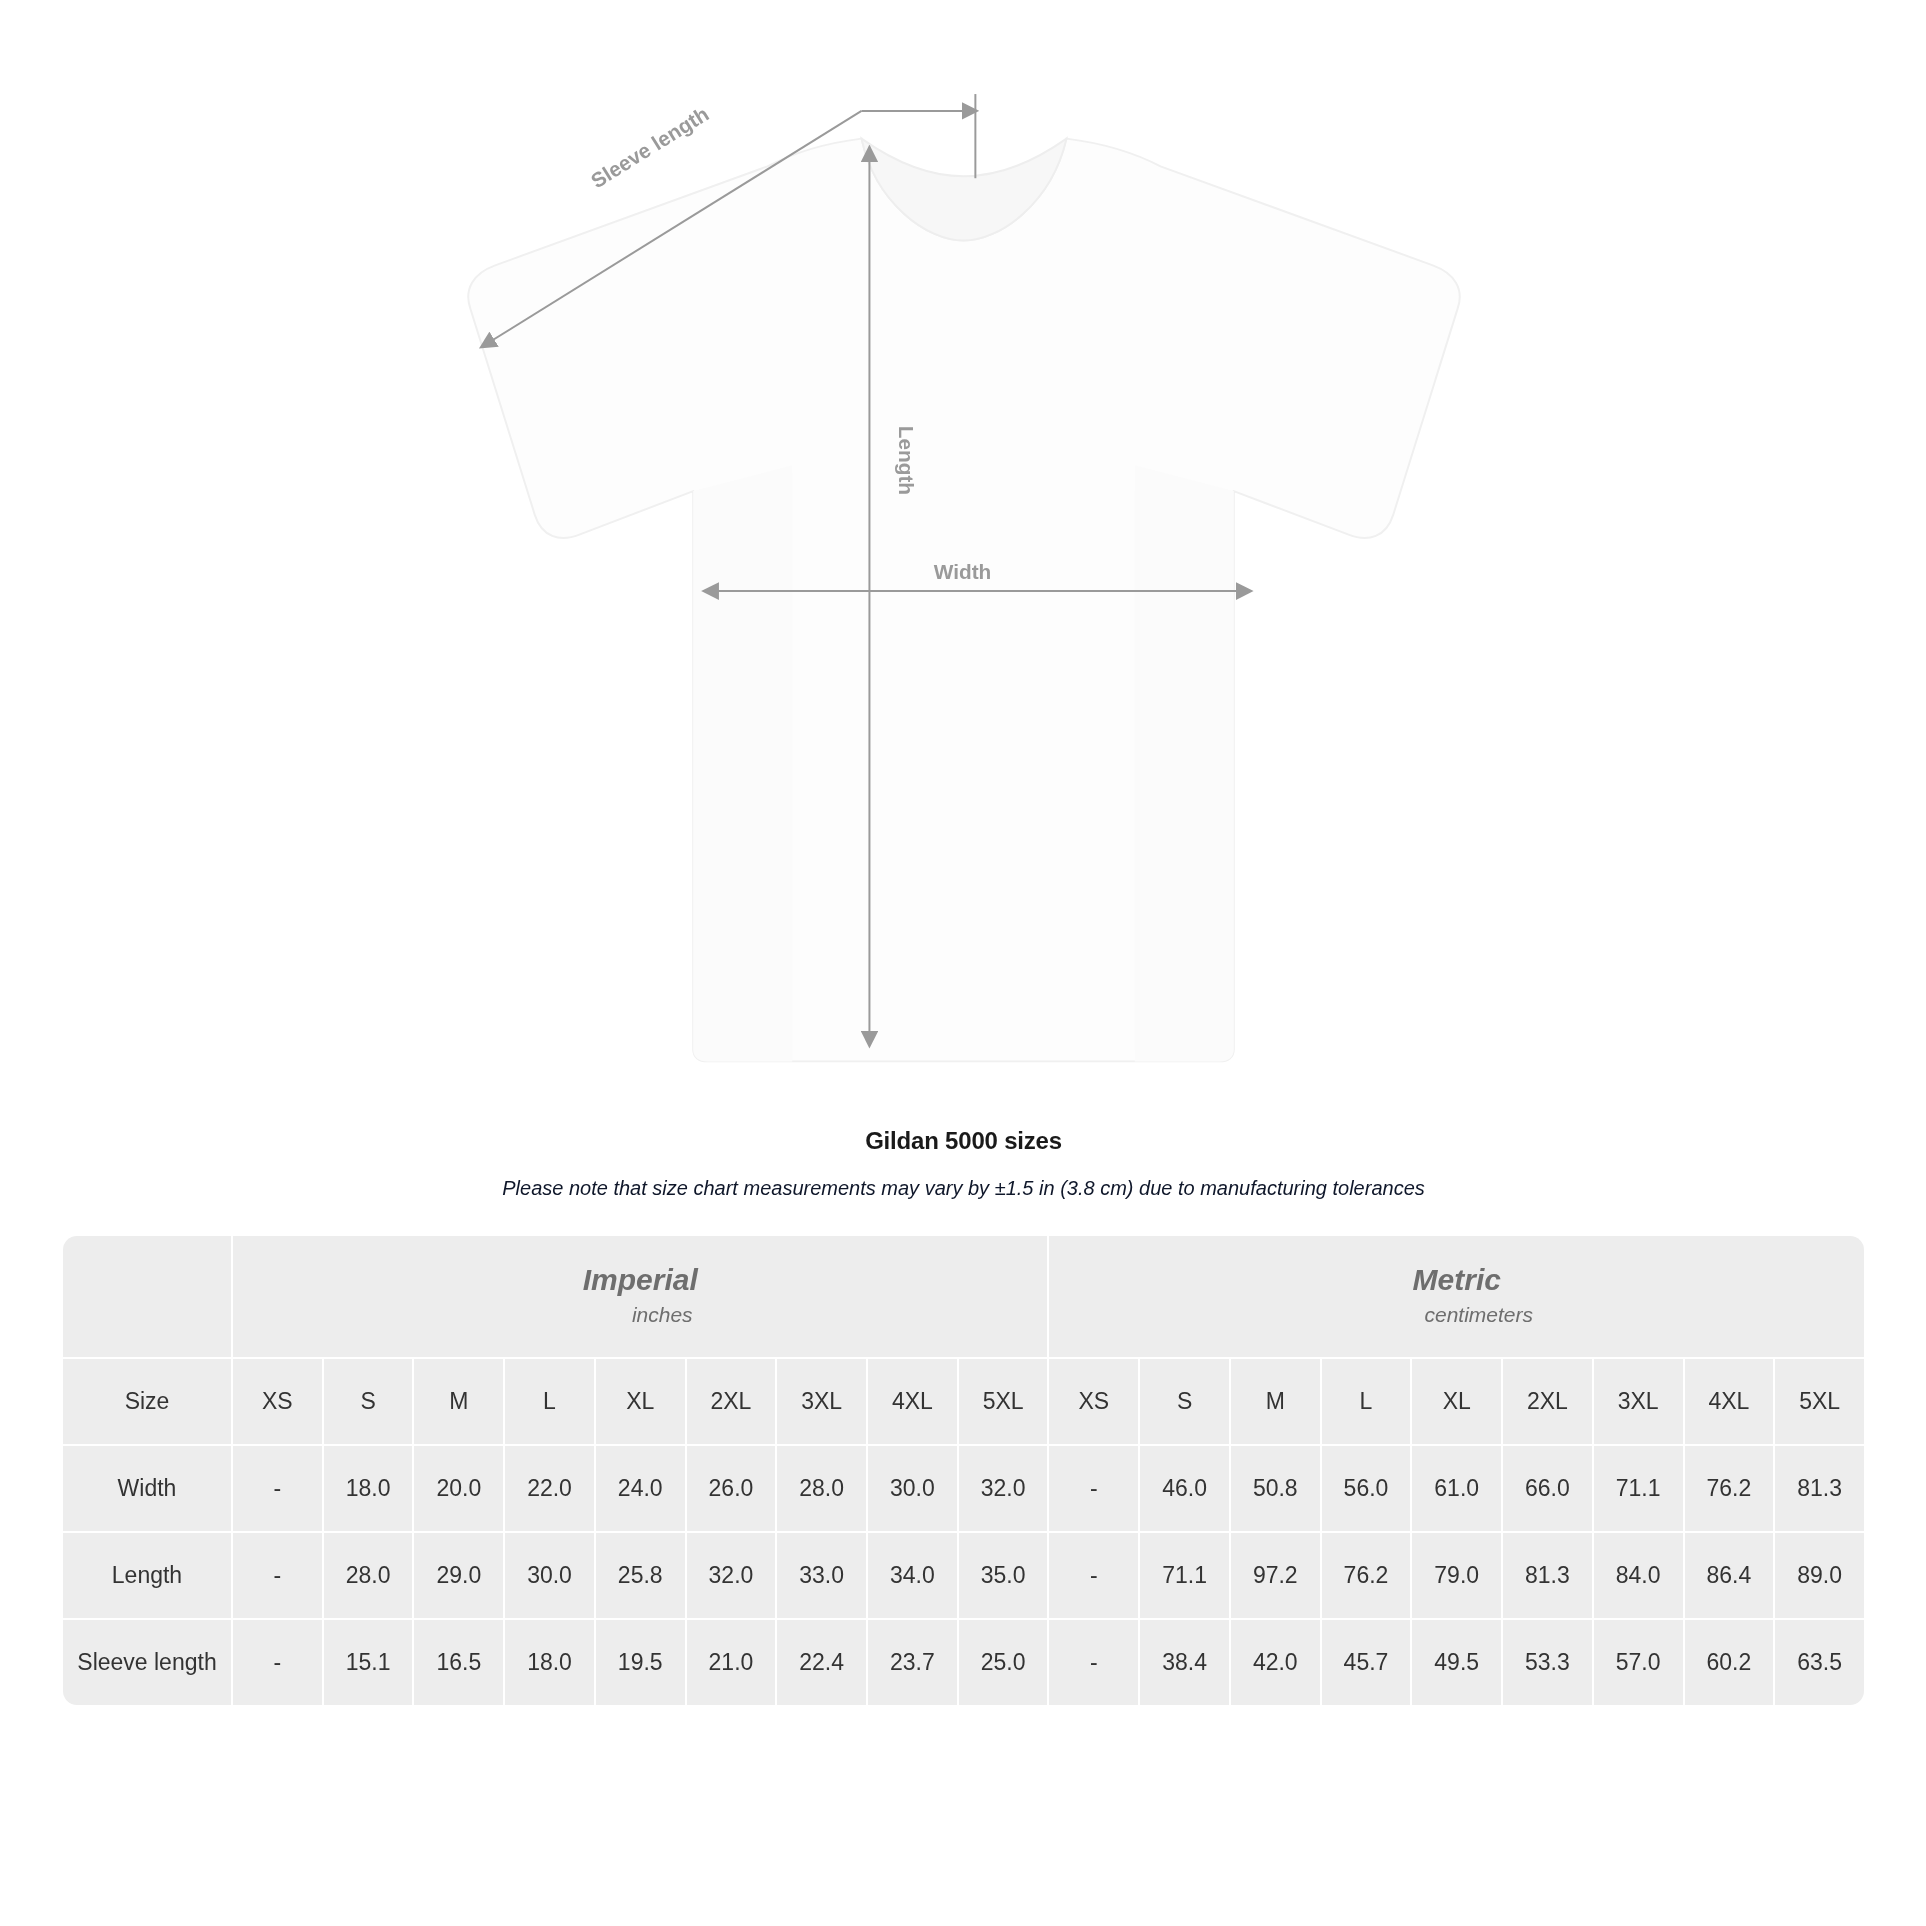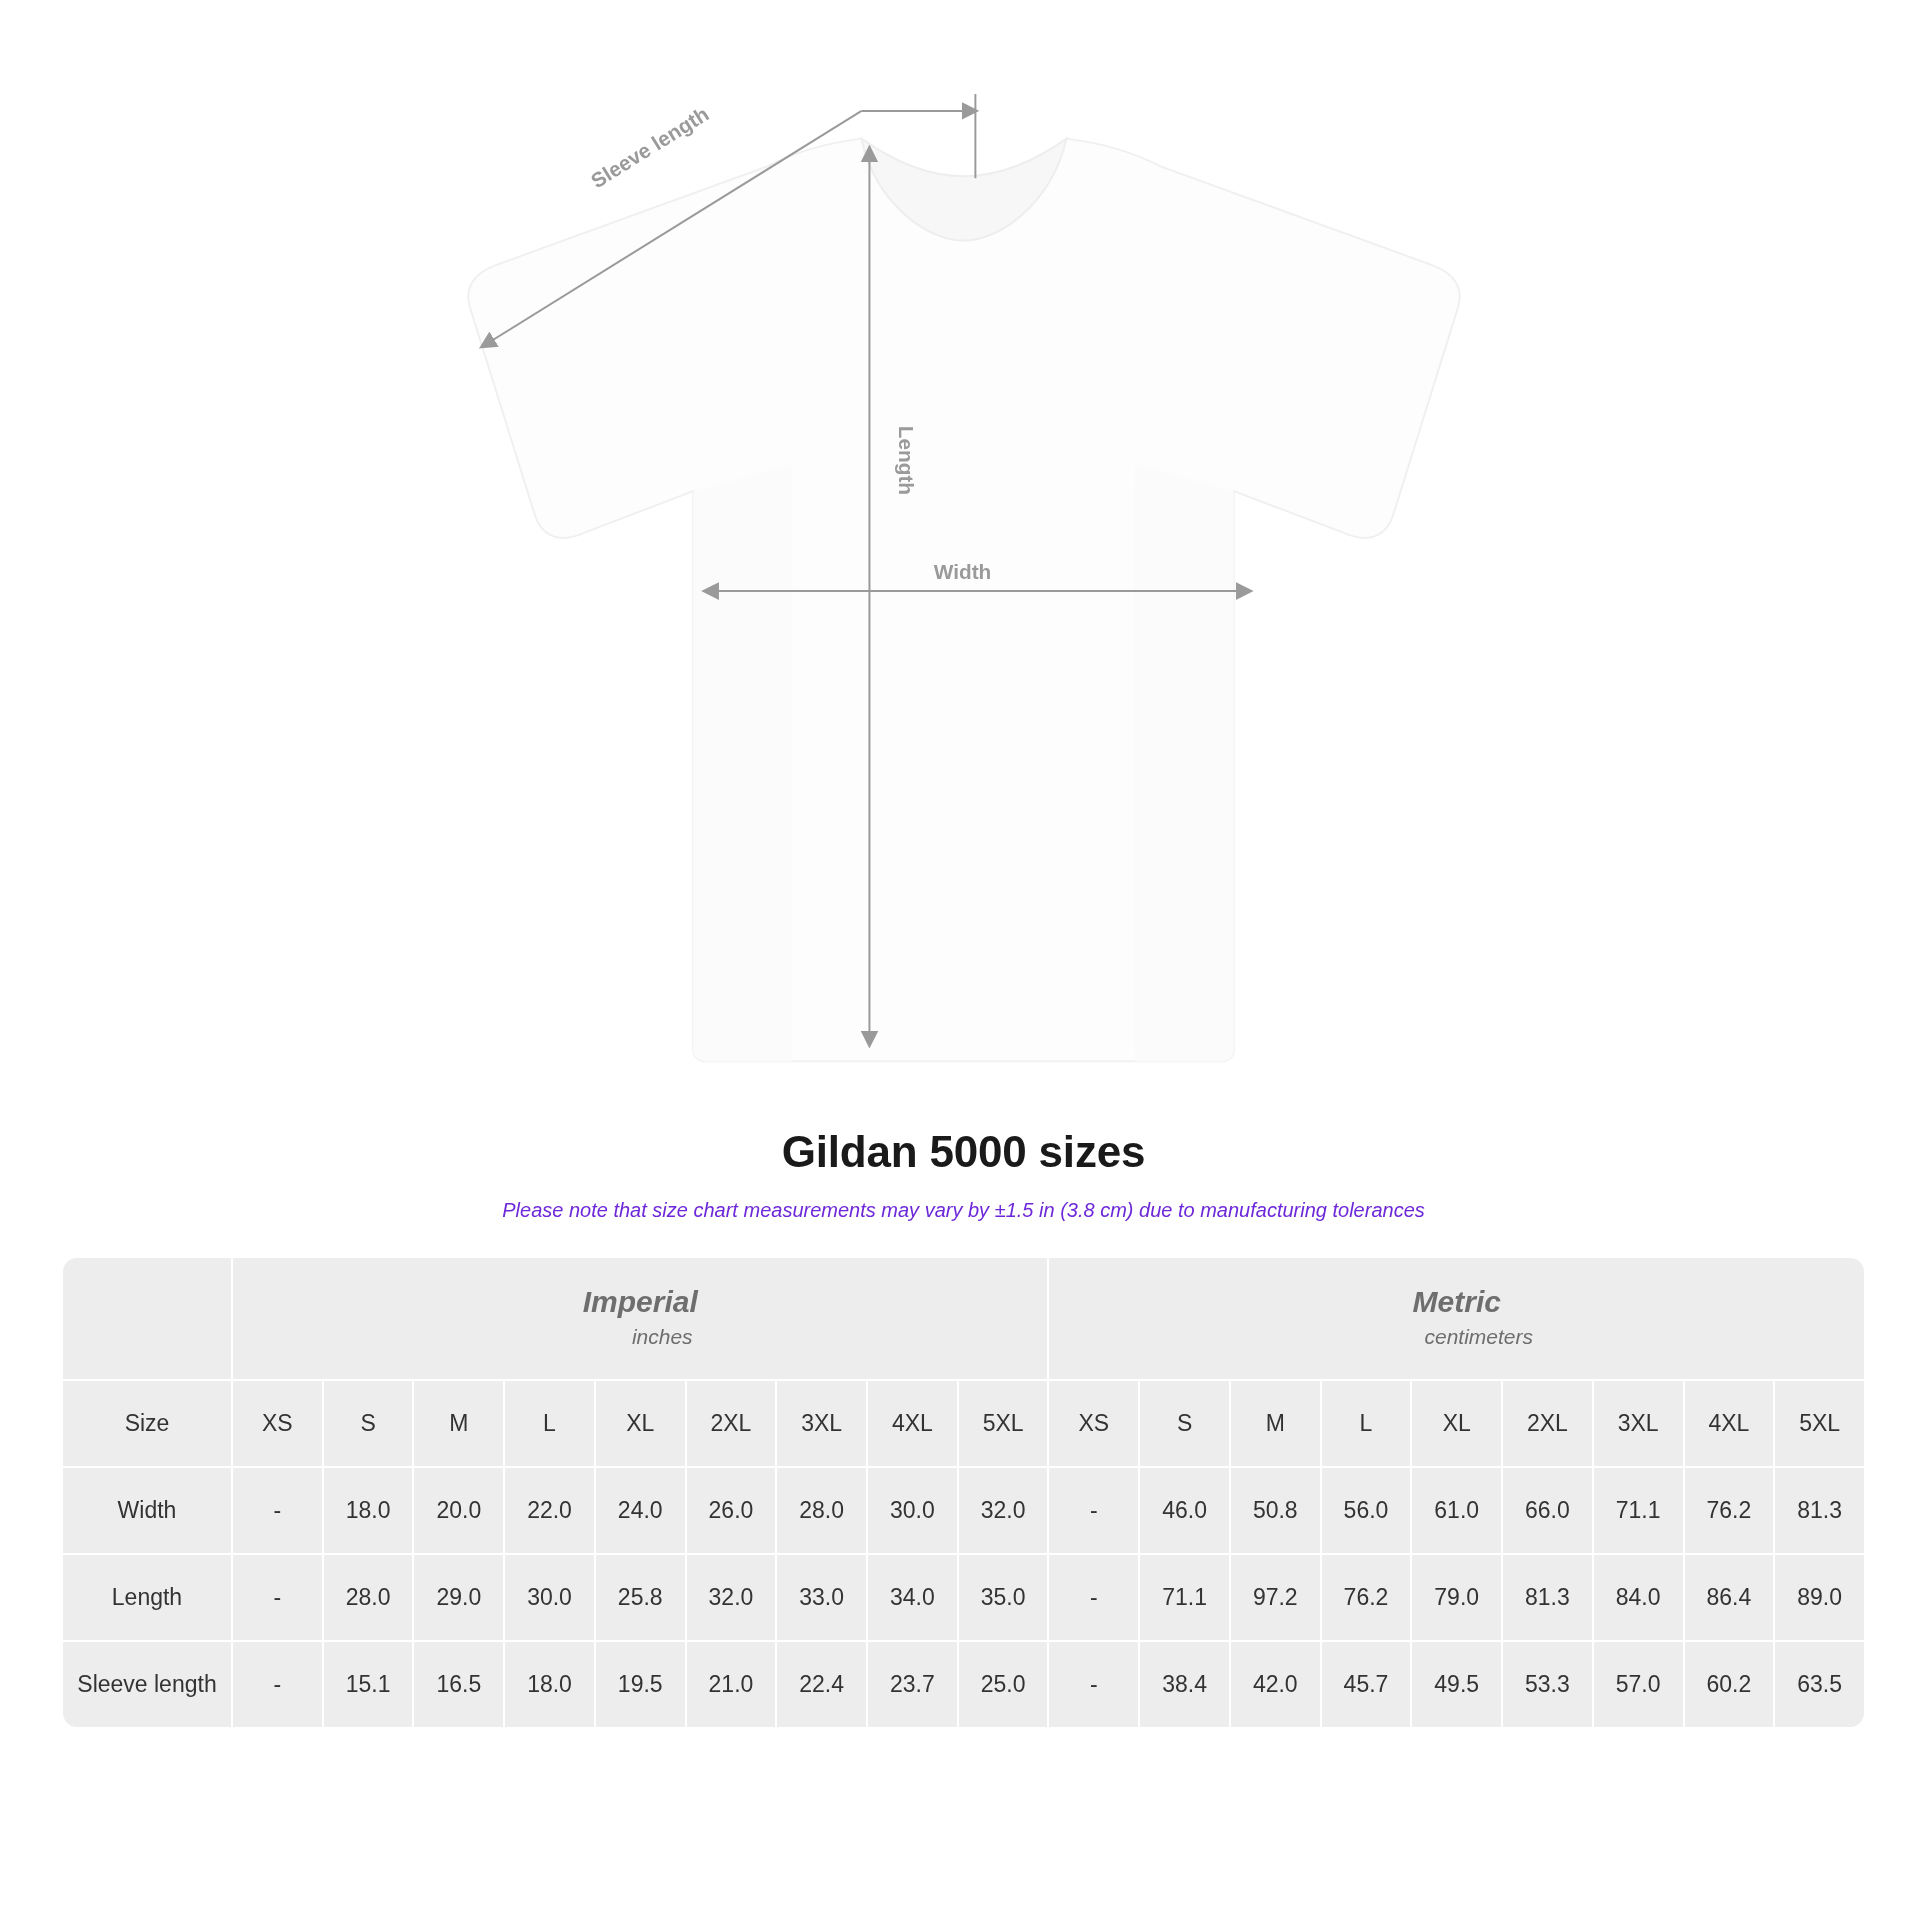--- a/index.html
+++ b/index.html
@@ -30,29 +30,29 @@
   .illustration svg {
     display: block;
   }
 
   
   .title-block {
     text-align: center;
     margin-top: 28px;
   }
   .chart-title {
-    font-size: 44px;
+    font-size: 24px;
     font-weight: bold;
     color: #1a1a1a;
     letter-spacing: -0.2px;
   }
   .chart-note {
     font-size: 20px;
     font-style: italic;
-    color: #6d28d9;
+    color: #0f172a;
     margin-top: 22px;
   }
 
   
   .table-wrap {
     margin: 34px 61px 0 61px;
     border-radius: 14px;
     overflow: hidden;
     background: #ffffff;
   }

